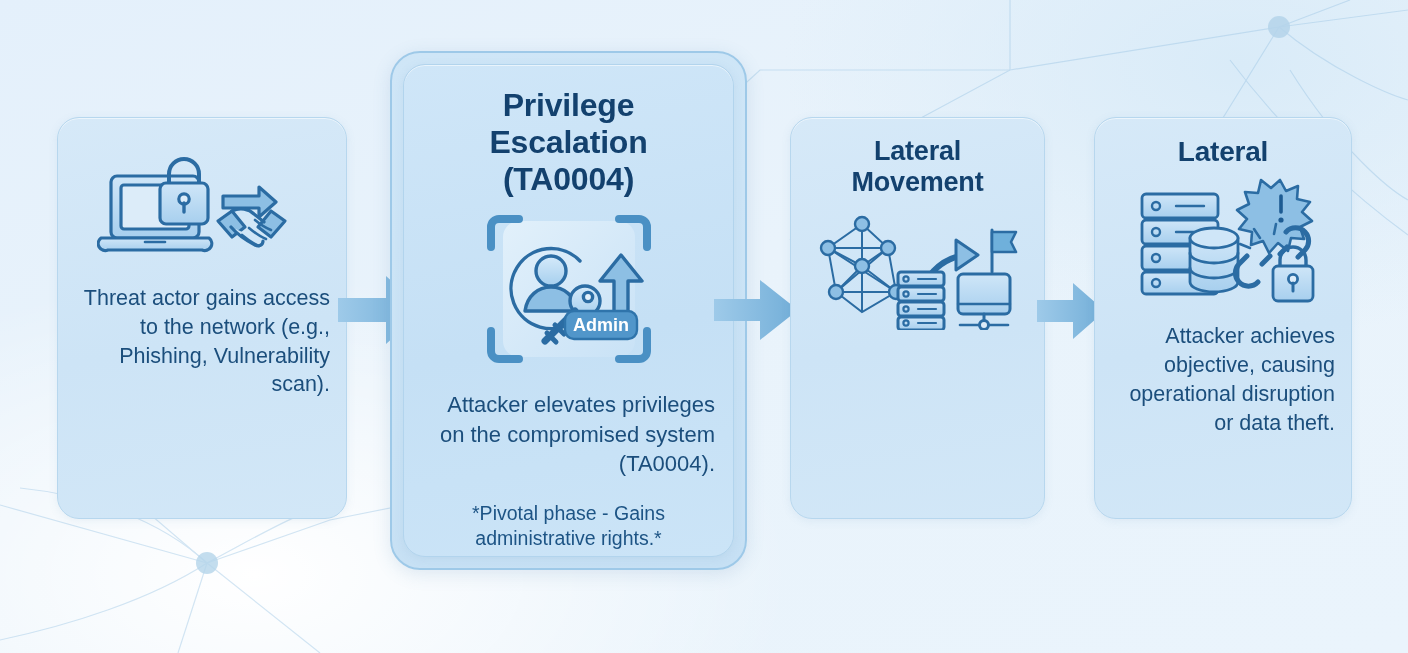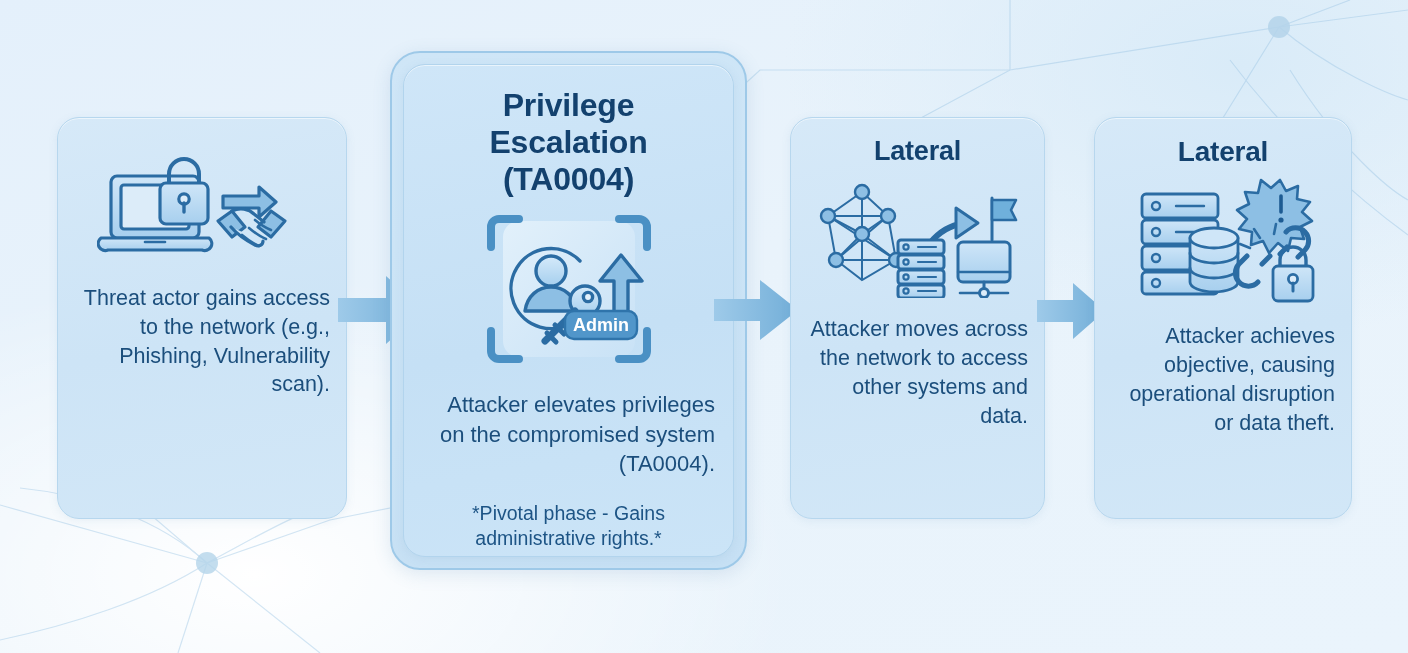--- a/index.html
+++ b/index.html
@@ -241,20 +241,21 @@
             <stop offset="1" stop-color="#72aed8"></stop>
         </linearGradient>
       </defs>
       <path d="M0,22 H46 V3 L84,33 L46,63 V44 H0 Z" fill="url(#ag2)"></path>
     </svg>
   </div>
 
   <div class="card c3">
     <div class="title">
       <div>Lateral</div>
+      <div>Movement</div>
     </div>
 
     <div class="icon-wrap">
       <svg width="200" height="122" viewBox="0 0 200 122">
         <defs>
           <linearGradient id="g3a" x1="0" y1="0" x2="0" y2="1">
             <stop offset="0" stop-color="#cfe6f8"></stop>
               <stop offset="1" stop-color="#a7cfee"></stop>
           </linearGradient>
         </defs>
@@ -297,21 +298,20 @@
           <path d="M166,106 v8"></path>
           <path d="M142,117 h48" stroke-width="2.6"></path>
           <circle cx="166" cy="117" r="4.5" fill="#dcecf9"></circle>
 
           <path d="M174,64 V22" stroke-width="3"></path>
           <path d="M174,24 h24 l-5,10 5,10 h-24 z" fill="#6fb0db" stroke-width="2.6"></path>
         </g>
       </svg>
     </div>
 
-    <div class="desc">Attacker moves across the network to access other systems and data.</div>
   </div>
 
   <div class="arrow a3">
     <svg width="68" height="62" viewBox="0 0 68 62">
       <defs>
         <linearGradient id="ag3" x1="0" y1="0" x2="1" y2="0">
           <stop offset="0" stop-color="#9ecae9"></stop>
             <stop offset="1" stop-color="#72aed8"></stop>
         </linearGradient>
       </defs>

